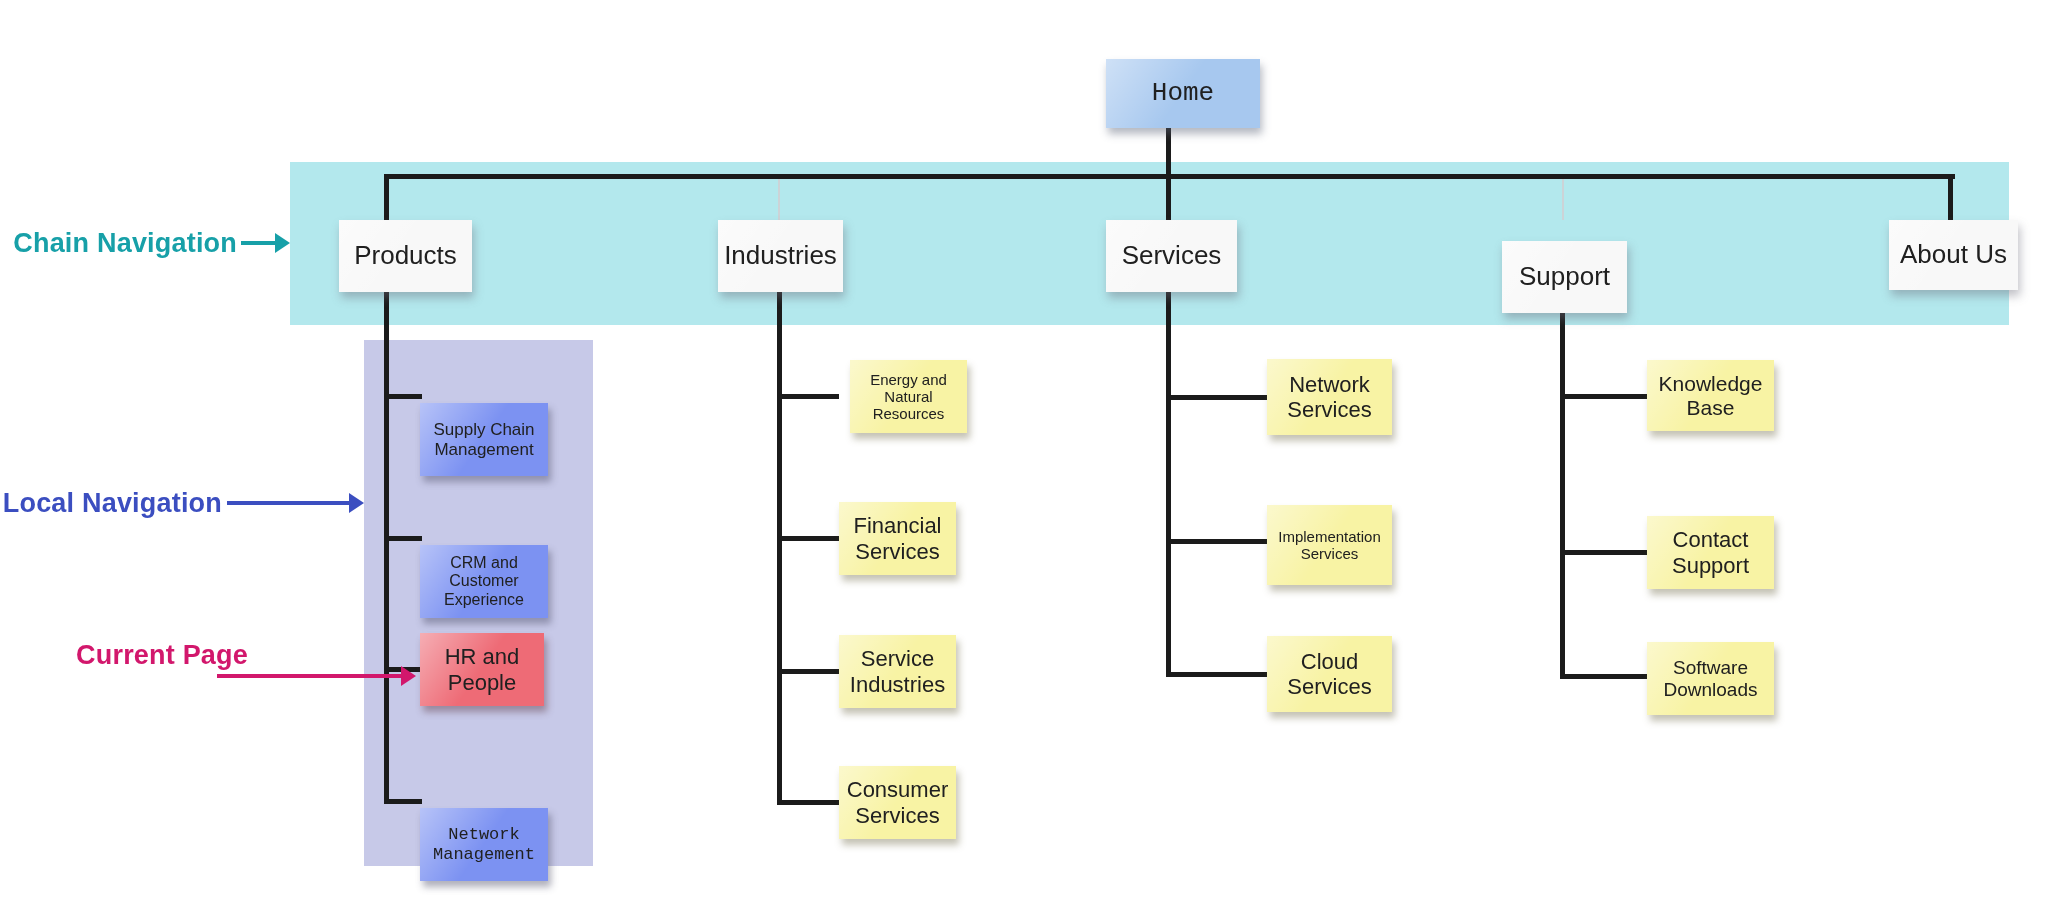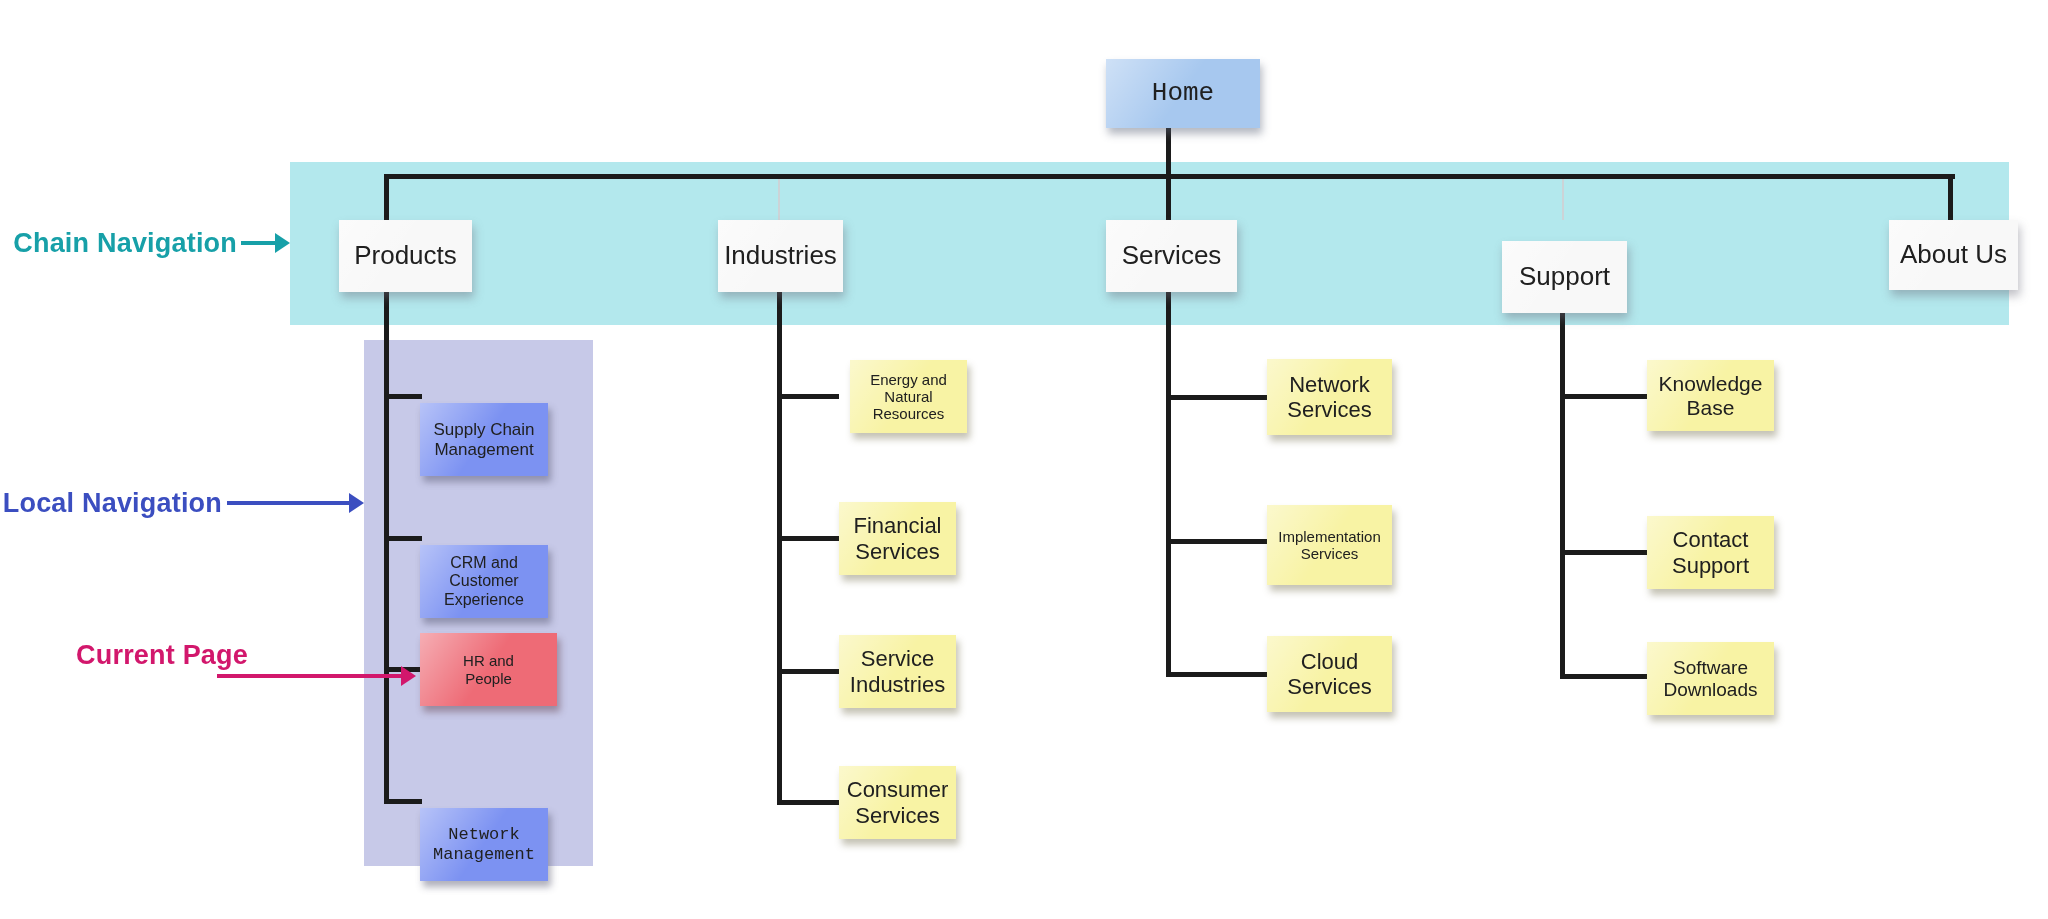--- a/index.html
+++ b/index.html
@@ -72,21 +72,21 @@
   <div class="note homeblue" style="left:1106px;top:59px;width:154px;height:69px;font-family:Liberation Mono, monospace;">Home</div>
 
   <div class="note white" style="left:322px;top:220px;width:133px;height:72px;margin-left:17px;">Products</div>
   <div class="note white" style="left:718px;top:220px;width:125px;height:72px;">Industries</div>
   <div class="note white" style="left:1106px;top:220px;width:131px;height:72px;">Services</div>
   <div class="note white" style="left:1502px;top:220px;width:125px;height:72px;margin-top:21px;">Support</div>
   <div class="note white" style="left:1889px;top:220px;width:129px;height:70px;">About Us</div>
 
   <div class="note blue" style="left:420px;top:360px;width:128px;height:73px;font-size:17px;padding:0 12px;box-sizing:border-box;">Supply Chain Management</div>
   <div class="note blue" style="left:420px;top:502px;width:128px;height:73px;font-size:16px;padding:0 18px;box-sizing:border-box;">CRM and Customer Experience</div>
-  <div class="note red" style="left:420px;top:633px;width:137px;height:73px;font-size:15px;padding:0 18px;box-sizing:border-box;">HR and People</div>
+  <div class="note red" style="left:420px;top:633px;width:124px;height:73px;font-size:22px;padding:0 18px;box-sizing:border-box;">HR and People</div>
   <div class="note blue" style="left:420px;top:765px;width:128px;height:73px;font-size:17px;padding:0 10px;box-sizing:border-box;font-family:Liberation Mono, monospace;">Network Management</div>
 
   <div class="note yellow" style="left:839px;top:360px;width:117px;height:73px;font-size:15px;padding:0 16px;box-sizing:border-box;margin-left:11px;">Energy and Natural Resources</div>
   <div class="note yellow" style="left:839px;top:502px;width:117px;height:73px;font-size:22px;padding:0 10px;box-sizing:border-box;">Financial Services</div>
   <div class="note yellow" style="left:839px;top:635px;width:117px;height:73px;font-size:22px;padding:0 6px;box-sizing:border-box;">Service Industries</div>
   <div class="note yellow" style="left:839px;top:766px;width:117px;height:73px;font-size:22px;padding:0 6px;box-sizing:border-box;">Consumer Services</div>
 
   <div class="note yellow" style="left:1267px;top:359px;width:125px;height:76px;font-size:22px;padding:0 14px;box-sizing:border-box;">Network Services</div>
   <div class="note yellow" style="left:1267px;top:505px;width:125px;height:80px;font-size:15px;padding:0 10px;box-sizing:border-box;">Implementation Services</div>
   <div class="note yellow" style="left:1267px;top:636px;width:125px;height:76px;font-size:22px;padding:0 16px;box-sizing:border-box;">Cloud Services</div>

